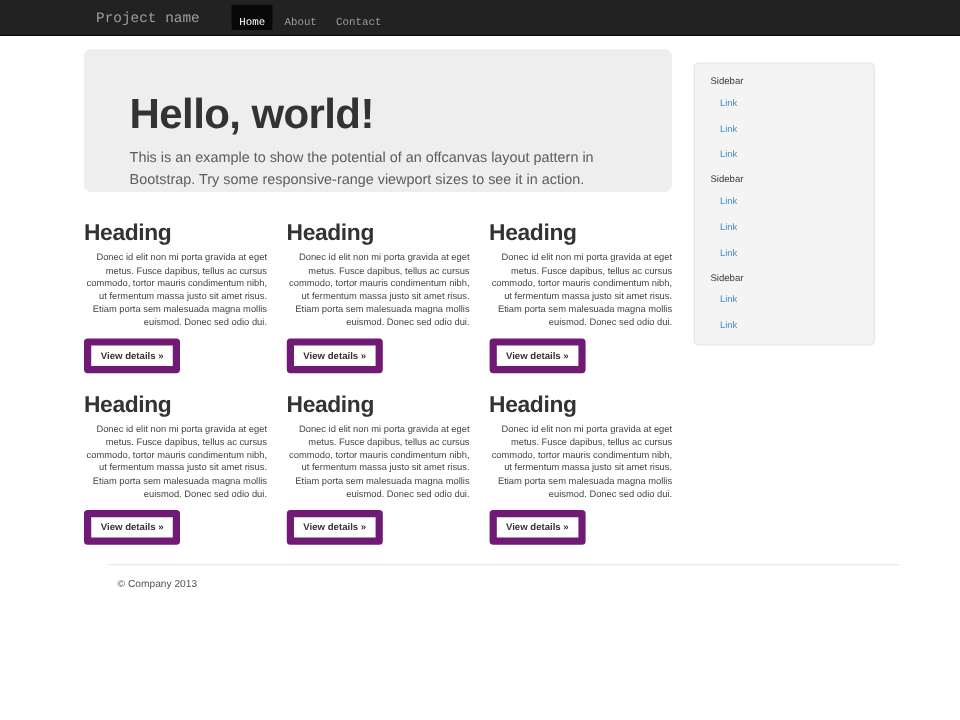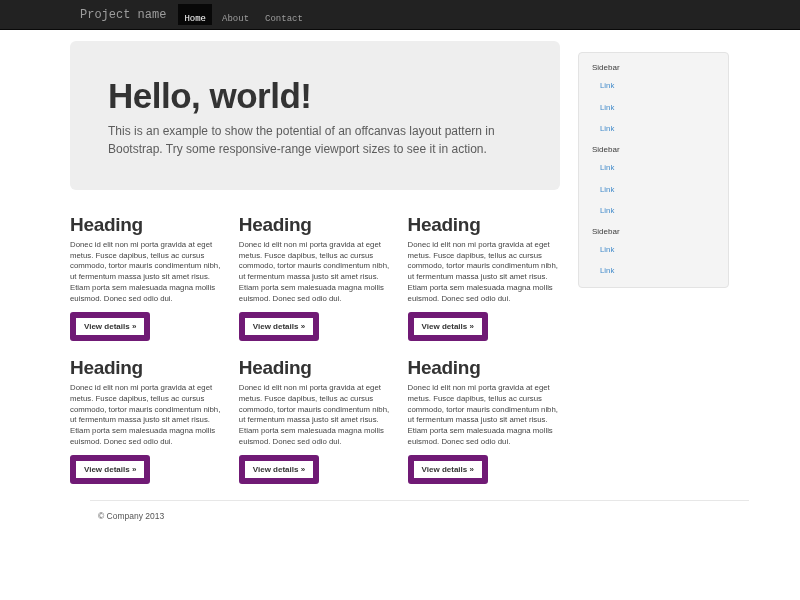--- a/index.html
+++ b/index.html
@@ -13,34 +13,34 @@
 
   
   .navbar {
     height: 30px; background: #222222; border-bottom: 1px solid #090909;
     display: flex; align-items: stretch; font-family: Liberation Mono, monospace;
   }
   .brand {
     margin-left: 80px; line-height: 30px;
     font-size: 12px; color: #9d9d9d; text-decoration: none; white-space: nowrap;
   }
-  .nav { display: flex; list-style: none; margin: 0 0 0 8px; padding: 4px; }
+  .nav { display: flex; list-style: none; margin: 0 0 0 23px; padding: 4px; }
   .nav-item {
     padding: 0 6px; margin-right: 4px; line-height: 30px;
     font-size: 9px; color: #9d9d9d; cursor: pointer; white-space: nowrap;
   }
   .nav-item.active { background: #080808; color: #ffffff; }
 
   
   .container { position: relative; width: 800px; }
   .main { margin-left: 70px; width: 508px; }
 
   
   .jumbotron {
-    margin-top: 11px; width: 490px; height: 149px;
+    margin-top: 11px; width: 490px; height: 119px;
     background: #eeeeee; border-radius: 6px;
     padding: 25px 37px 12px 38px; overflow: hidden;
   }
   .jumbotron h1 {
     margin: 10px 0 0; font-size: 35px; line-height: 39px;
     font-weight: 700; letter-spacing: -0.5px; color: #333333;
   }
   .jumbotron p {
     margin: 8px 0 0; max-width: 416px;
     font-size: 12px; line-height: 17.5px; color: #5c5c5c;
@@ -50,21 +50,21 @@
   .row { display: flex; }
   .row-1 { margin-top: 26px; }
   .row-2 { margin-top: 18px; }
   .col { width: 152.5px; margin-right: 16.3px; }
   .col:last-child { margin-right: 0; }
   .col h2 {
     margin: 0; font-size: 19px; line-height: 18px;
     font-weight: 700; letter-spacing: -0.3px; color: #333333;
   }
   .col p {
-    margin: 6px 0 0; font-size: 7.8px; line-height: 10.7px; color: #454545;
+    margin: 6px 0 0; font-size: 7.8px; line-height: 10.7px; color: #454545; text-align: right;
   }
   .btn {
     display: inline-block; margin-top: 8px; padding: 4px 8px;
     background: #ffffff; border: 6px solid #701a75; border-radius: 3px;
     font-family: inherit; font-size: 8px; font-weight: 700; color: #333333;
     line-height: 9px; cursor: pointer; white-space: nowrap;
   }
 
   
   .sidebar {

